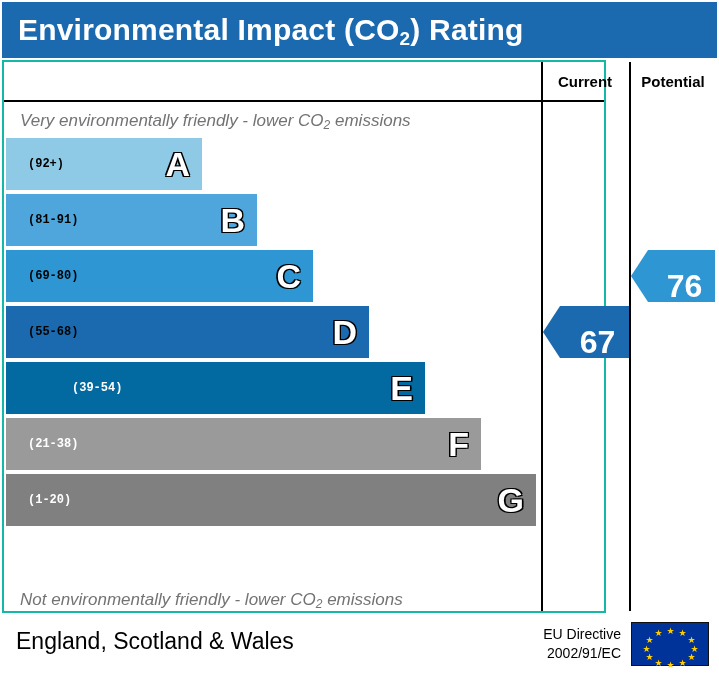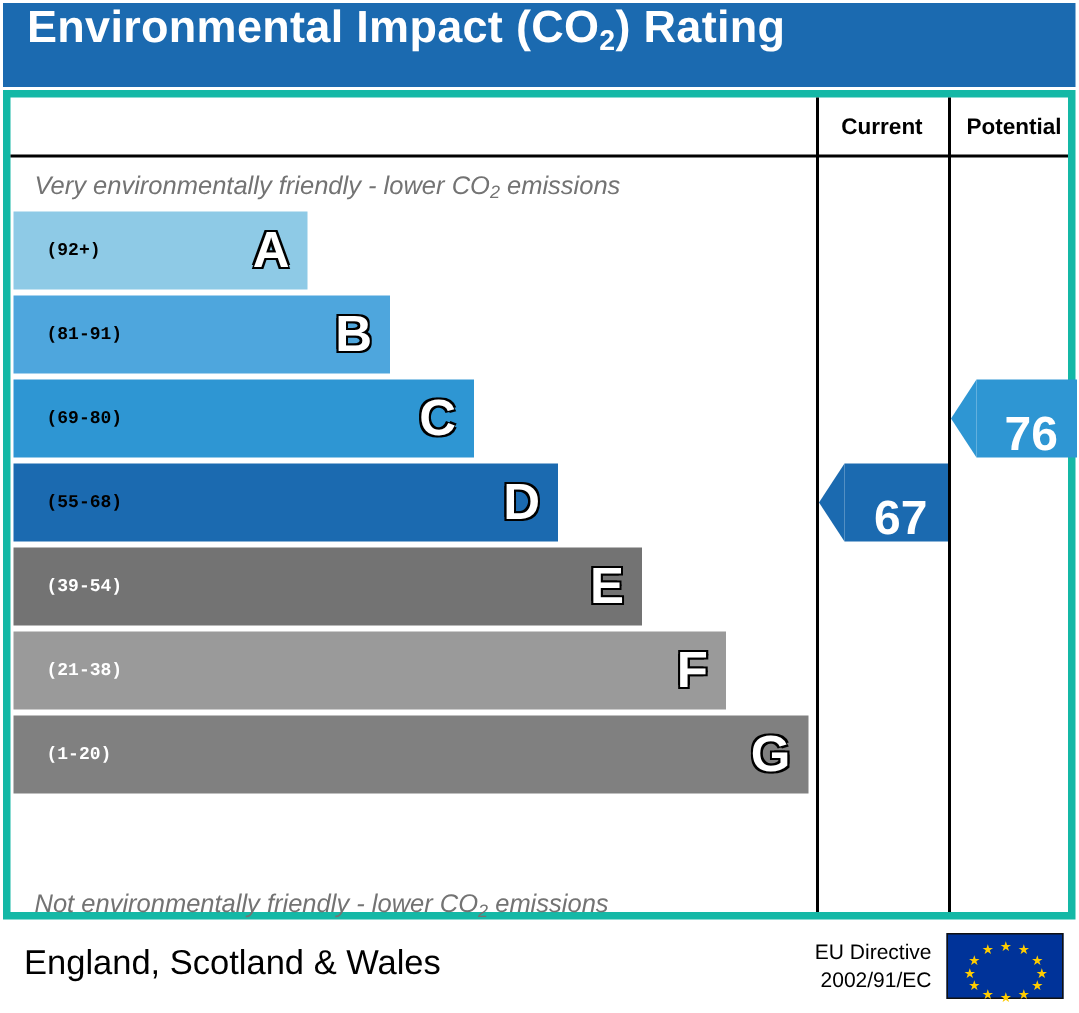--- a/index.html
+++ b/index.html
@@ -20,44 +20,44 @@
   
   .title-bar {
     position: absolute;
     left: 2px;
     top: 2px;
     width: 715px;
     height: 56px;
     background: #1b6ab0;
     color: #ffffff;
     display: flex;
-    align-items: flex-start;
+    align-items: center;
     box-sizing: border-box;
   }
   .title-text {
     font-size: 30px;
     font-weight: bold;
     padding-left: 16px;
     letter-spacing: 0.2px;
     white-space: nowrap;
   }
   .title-text sub {
     font-size: 19px;
     vertical-align: baseline;
     position: relative;
     top: 5px;
   }
   
   .frame {
     position: absolute;
     left: 2px;
     top: 60px;
-    width: 715px;
+    width: 604px;
     height: 553px;
-    border: 5px solid #14b8a6;
+    border: 2px solid #14b8a6;
     box-sizing: border-box;
   }
   
   .col-sep {
     position: absolute;
     top: 0;
     width: 2px;
     background: #000000;
   }
   .header-row-line {
@@ -226,21 +226,21 @@
       <span class="letter">B</span>
     </div>
     <div class="band light" style="top:188px; width:307px; background:#2e96d3;">
       <span class="range">(69-80)</span>
       <span class="letter">C</span>
     </div>
     <div class="band light" style="top:244px; width:363px; background:#1b6ab0;">
       <span class="range">(55-68)</span>
       <span class="letter">D</span>
     </div>
-    <div class="band grey" style="top:300px; width:419px; background:#737373;">
+    <div class="band grey" style="top:300px; width:419px; background:#0369a1;padding-left:44px;">
       <span class="range">(39-54)</span>
       <span class="letter">E</span>
     </div>
     <div class="band grey" style="top:356px; width:475px; background:#9a9a9a;">
       <span class="range">(21-38)</span>
       <span class="letter">F</span>
     </div>
     <div class="band grey" style="top:412px; width:530px; background:#808080;">
       <span class="range">(1-20)</span>
       <span class="letter">G</span>

